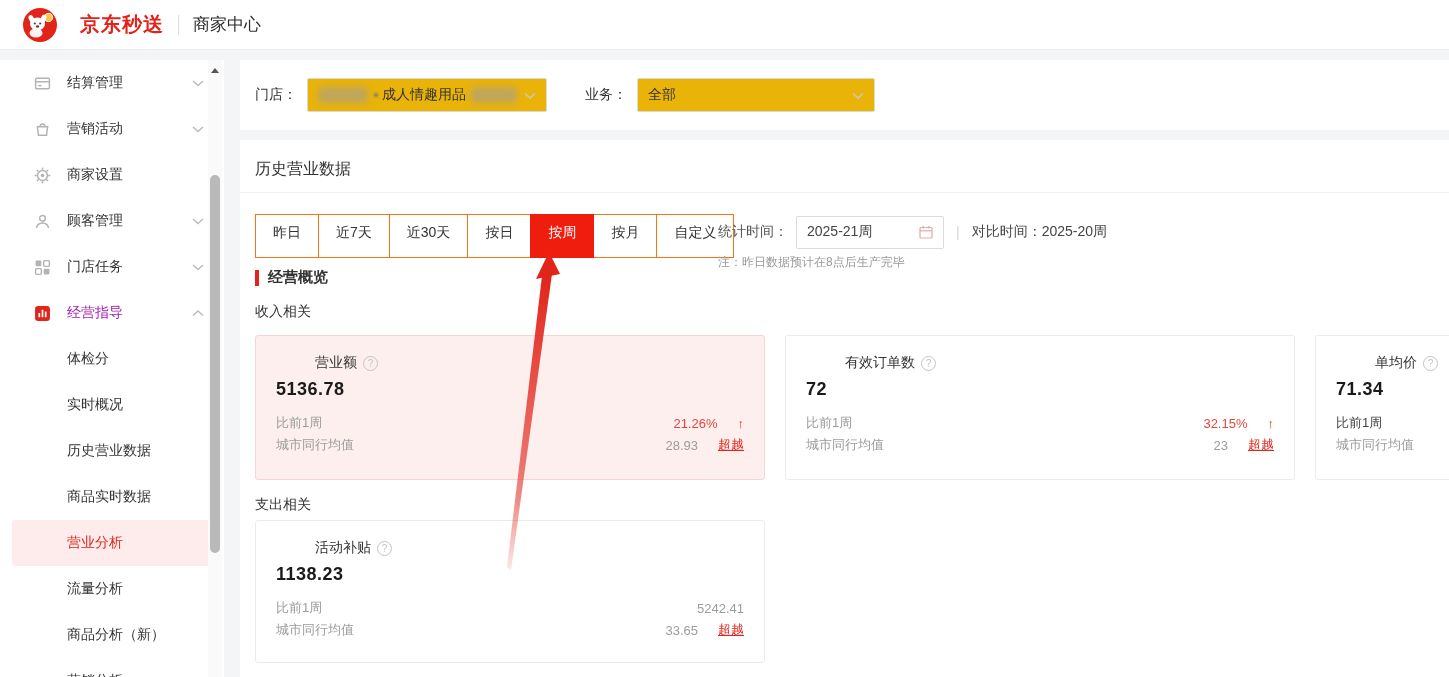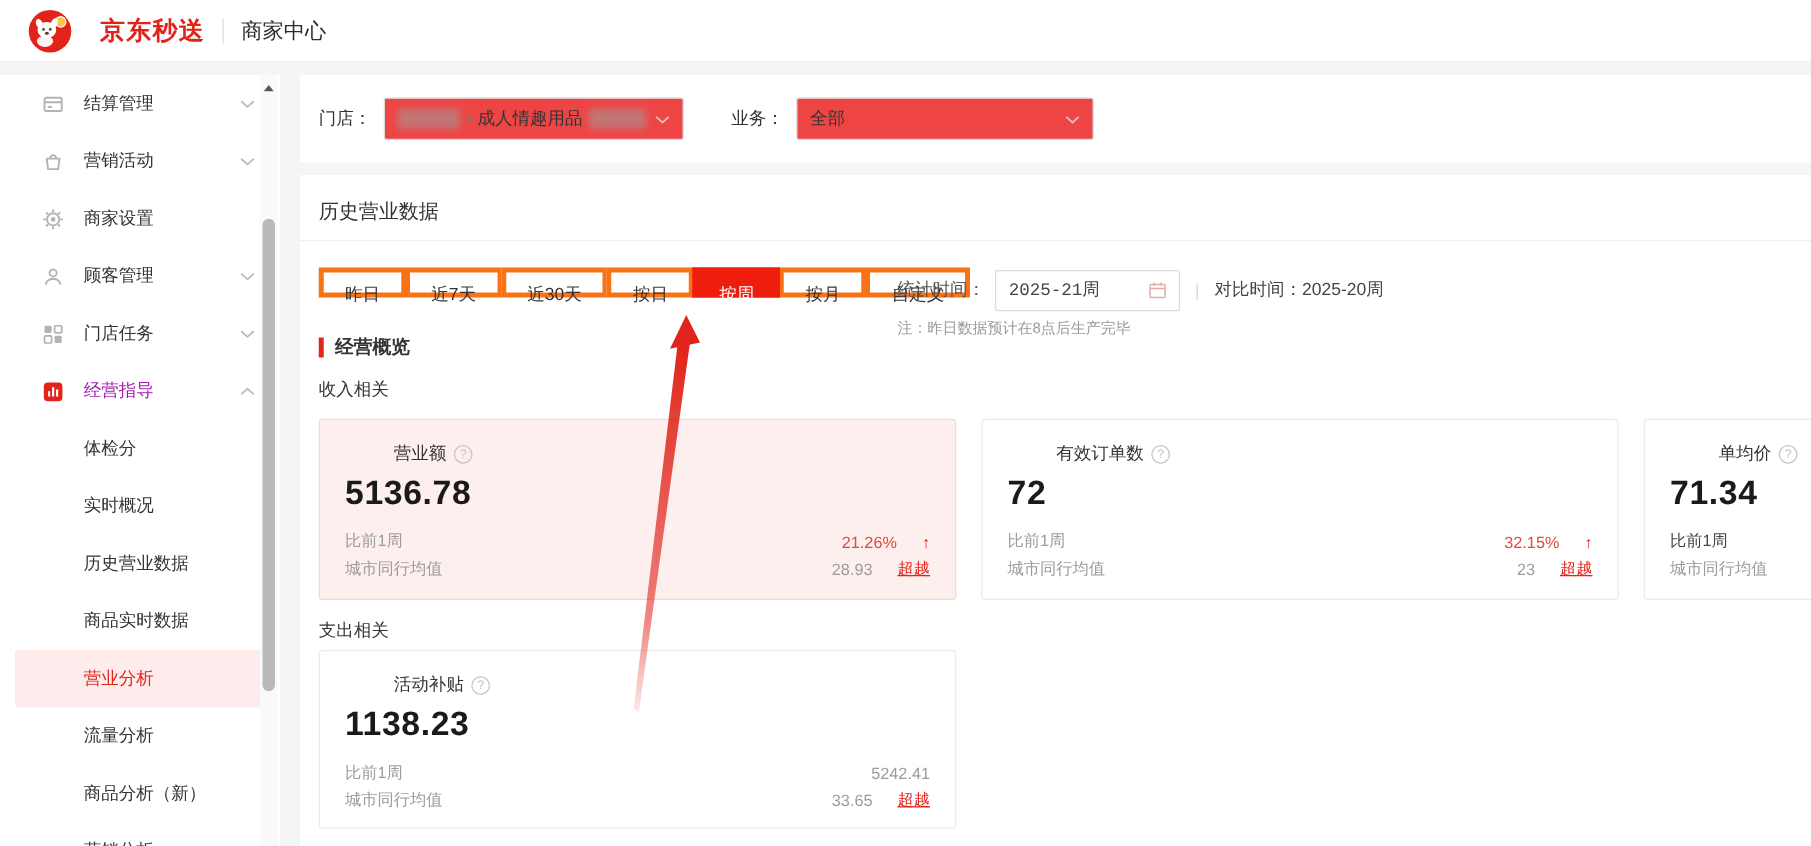--- a/index.html
+++ b/index.html
@@ -29,67 +29,67 @@
 
   .side-scrollbar { position:absolute; right:2px; top:0; width:14px; height:100%; background:#fafafa; }
   .scroll-up-btn { position:absolute; top:4px; left:1px; width:12px; height:12px; display:flex; align-items:center; justify-content:center; }
   .scroll-up-btn .tri { width:0; height:0; border-left:4px solid transparent; border-right:4px solid transparent; border-bottom:5px solid #555; }
   .scroll-thumb { position:absolute; left:2px; top:115px; width:10px; height:378px; background:#b9b9b9; border-radius:5px; }
 
   
   .panel-filter { position:absolute; left:240px; top:60px; width:1209px; height:70px; background:#fff;
                   display:flex; align-items:center; padding-left:15px; }
   .filter-label { font-size:14px; color:#333; margin-right:10px; }
-  .select-box { height:34px; border:1px solid #d9d9d9; border-radius:2px; background:#ef4444;
+  .select-box { height:34px; border:1px solid #d9d9d9; border-radius:2px; background:#eab308;
                 display:flex; align-items:center; padding:0 10px; position:relative; cursor:pointer; }
   .select-store { width:240px; }
   .select-biz { width:238px; margin-right:0; }
   .select-box .sel-text { font-size:14px; color:#333; white-space:nowrap; }
   .sel-chevron { position:absolute; right:10px; top:13px; }
   .blur-blob { height:16px; background:#9d9d9d; border-radius:2px; filter:blur(3px); opacity:.55; }
   .blob1 { width:50px; margin-right:6px; }
   .blob2 { width:46px; margin-left:5px; }
   .blob-dot { width:4px; height:4px; background:#777; border-radius:50%; margin-right:4px; filter:blur(1px); }
   .biz-gap { width:38px; }
 
   .panel-data { position:absolute; left:240px; top:140px; width:1209px; height:537px; background:#fff; overflow:hidden; }
   .section-title { position:absolute; left:15px; top:19px; font-size:16px; color:#333; }
   .title-divider { position:absolute; left:0; top:52px; width:100%; height:1px; background:#f0f0f0; }
 
   .tabs { position:absolute; left:15px; top:74px; display:flex; }
-  .tab { height:24px; line-height:34px; padding:0 17px; border:4px solid #f97316; margin-left:-1px;
+  .tab { height:44px; line-height:34px; padding:0 17px; border:1px solid #f97316; margin-left:-1px;
          font-size:14px; color:#333; background:#fff; cursor:pointer; white-space:nowrap; }
   .tab:first-child { margin-left:0; }
   .tab.active { background:#ef1d0d; border-color:#ef1d0d; color:#fff; position:relative; z-index:2; }
 
   .stat-row { position:absolute; left:478px; top:74px; height:36px; display:flex; align-items:center; }
   .stat-label { font-size:14px; color:#555; margin-right:8px; white-space:nowrap; }
   .date-box { width:148px; height:33px; border:1px solid #dcdcdc; border-radius:2px; display:flex; align-items:center;
-              padding:0 10px; justify-content:space-between; cursor:pointer;font-family:Liberation Mono, monospace; }
+              padding:0 10px; justify-content:space-between; cursor:pointer; }
   .date-box .date-text { font-size:14px; color:#444; }
   .stat-pipe { color:#d8d8d8; font-size:14px; margin:0 12px; }
   .compare-text { font-size:14px; color:#444; white-space:nowrap; }
   .note-text { position:absolute; left:478px; top:114px; font-size:12px; color:#999; }
 
   .overview-head { position:absolute; left:15px; top:128px; display:flex; align-items:center; }
   .red-bar { width:4px; height:16px; background:#e1251b; margin-right:9px; }
   .overview-title { font-size:15px; color:#333; font-weight:bold; }
   .group-label { position:absolute; left:15px; font-size:14px; color:#333; }
   .income-label { top:163px; }
   .expense-label { top:356px; }
 
   
   .card { position:absolute; width:510px; height:145px; background:#fff; border:1px solid #ebebeb;
           border-radius:3px; padding:18px 20px; }
   .card.highlight { background:#fdefee; border-color:#f6d5d2; }
   .card-title-row { display:flex; align-items:center;margin-left:39px; }
   .card-title { font-size:14px; color:#333; }
   .help-icon { width:15px; height:15px; border:1px solid #c4c4c4; border-radius:50%; color:#c4c4c4;
                font-size:10px; line-height:13px; text-align:center; margin-left:6px; cursor:pointer; }
-  .card-value { font-size:27px; font-weight:bold; color:#1a1a1a; margin-top:7px; letter-spacing:.5px; }
+  .card-value { font-size:18px; font-weight:bold; color:#1a1a1a; margin-top:7px; letter-spacing:.5px; }
   .card-rows { margin-top:12px; }
   .card-row { display:flex; justify-content:space-between; align-items:center; height:22px; }
   .row-label { font-size:13px; color:#9c9c9c; }
   .row-label.dark { color:#444; }
   .row-right { font-size:13px; color:#9c9c9c; display:flex; align-items:center; gap:20px; }
   .row-right .pct { color:#e3473f; }
   .row-right .up-arrow { color:#e1251b; font-weight:bold; font-size:13px; }
   .badge-exceed { color:#e1251b; text-decoration:underline; cursor:pointer; }
 
   .card-income-1 { left:15px; top:195px; }

